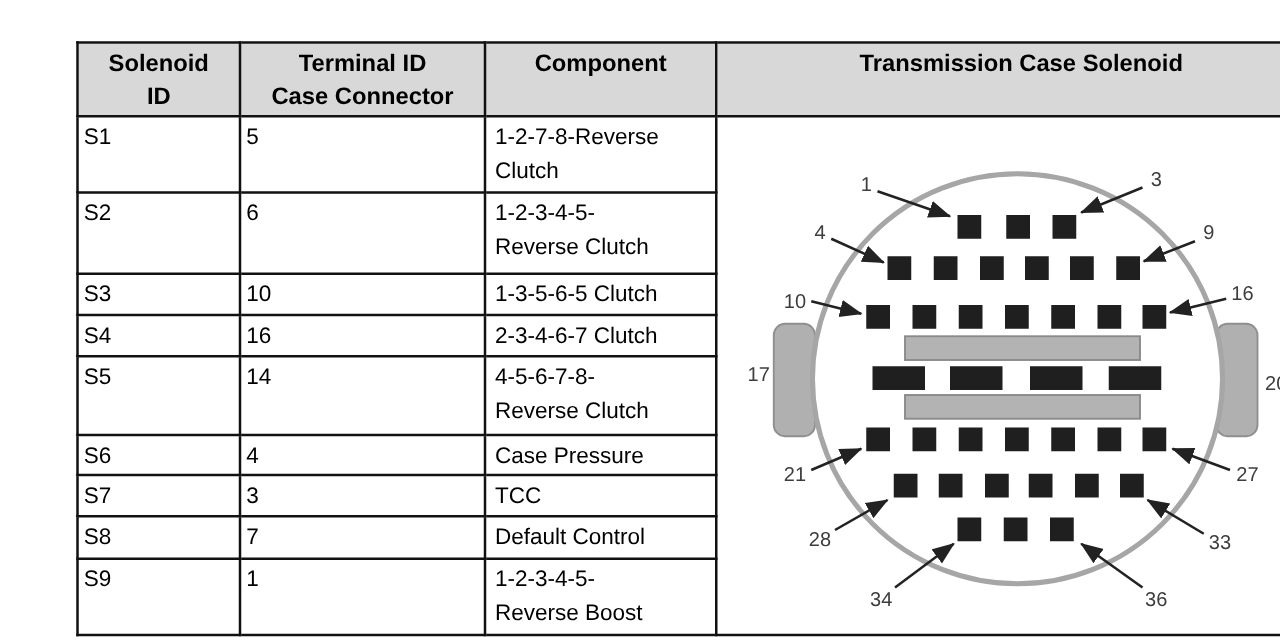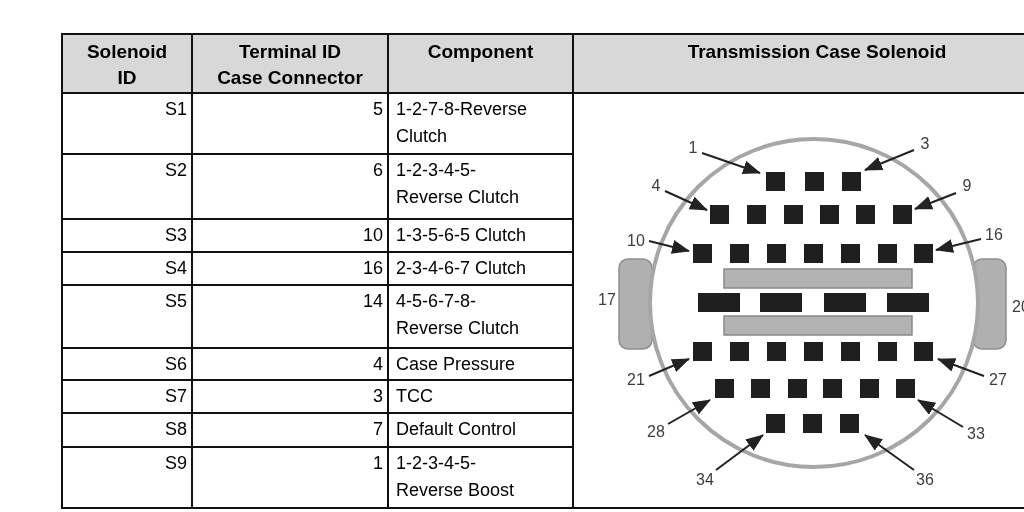--- a/index.html
+++ b/index.html
@@ -8,21 +8,21 @@
   .sheet { position:relative; width:1024px; height:512px; overflow:hidden;margin-left:48px; }
 
   table.grid { position:absolute; left:13px; top:33px;
                border-collapse:collapse; table-layout:fixed; }
   .grid th, .grid td { border:2px solid #111; white-space:pre-line; overflow:hidden; }
   .grid th { background:#d8d8d8; font-weight:bold; font-size:19px;
              text-align:center; vertical-align:top; padding:4px 2px 0 2px;
              line-height:26px; }
   .grid td { font-size:18px; vertical-align:top; padding:2px 4px 0 4px;
              line-height:27px; }
-  td.num  { text-align:right; }
+  td.num  { text-align:left; }
   td.comp { text-align:left; padding-left:7px;border-radius:29px; }
   td.diagram-cell { padding:0; background:#fff; vertical-align:top; }
   svg text { font-family:"Liberation Sans", sans-serif; font-size:16px; fill:#3d3d3d; }
 </style>
 </head>
 <body>
 
 <div class="sheet">
   <table class="grid">
     <colgroup>

